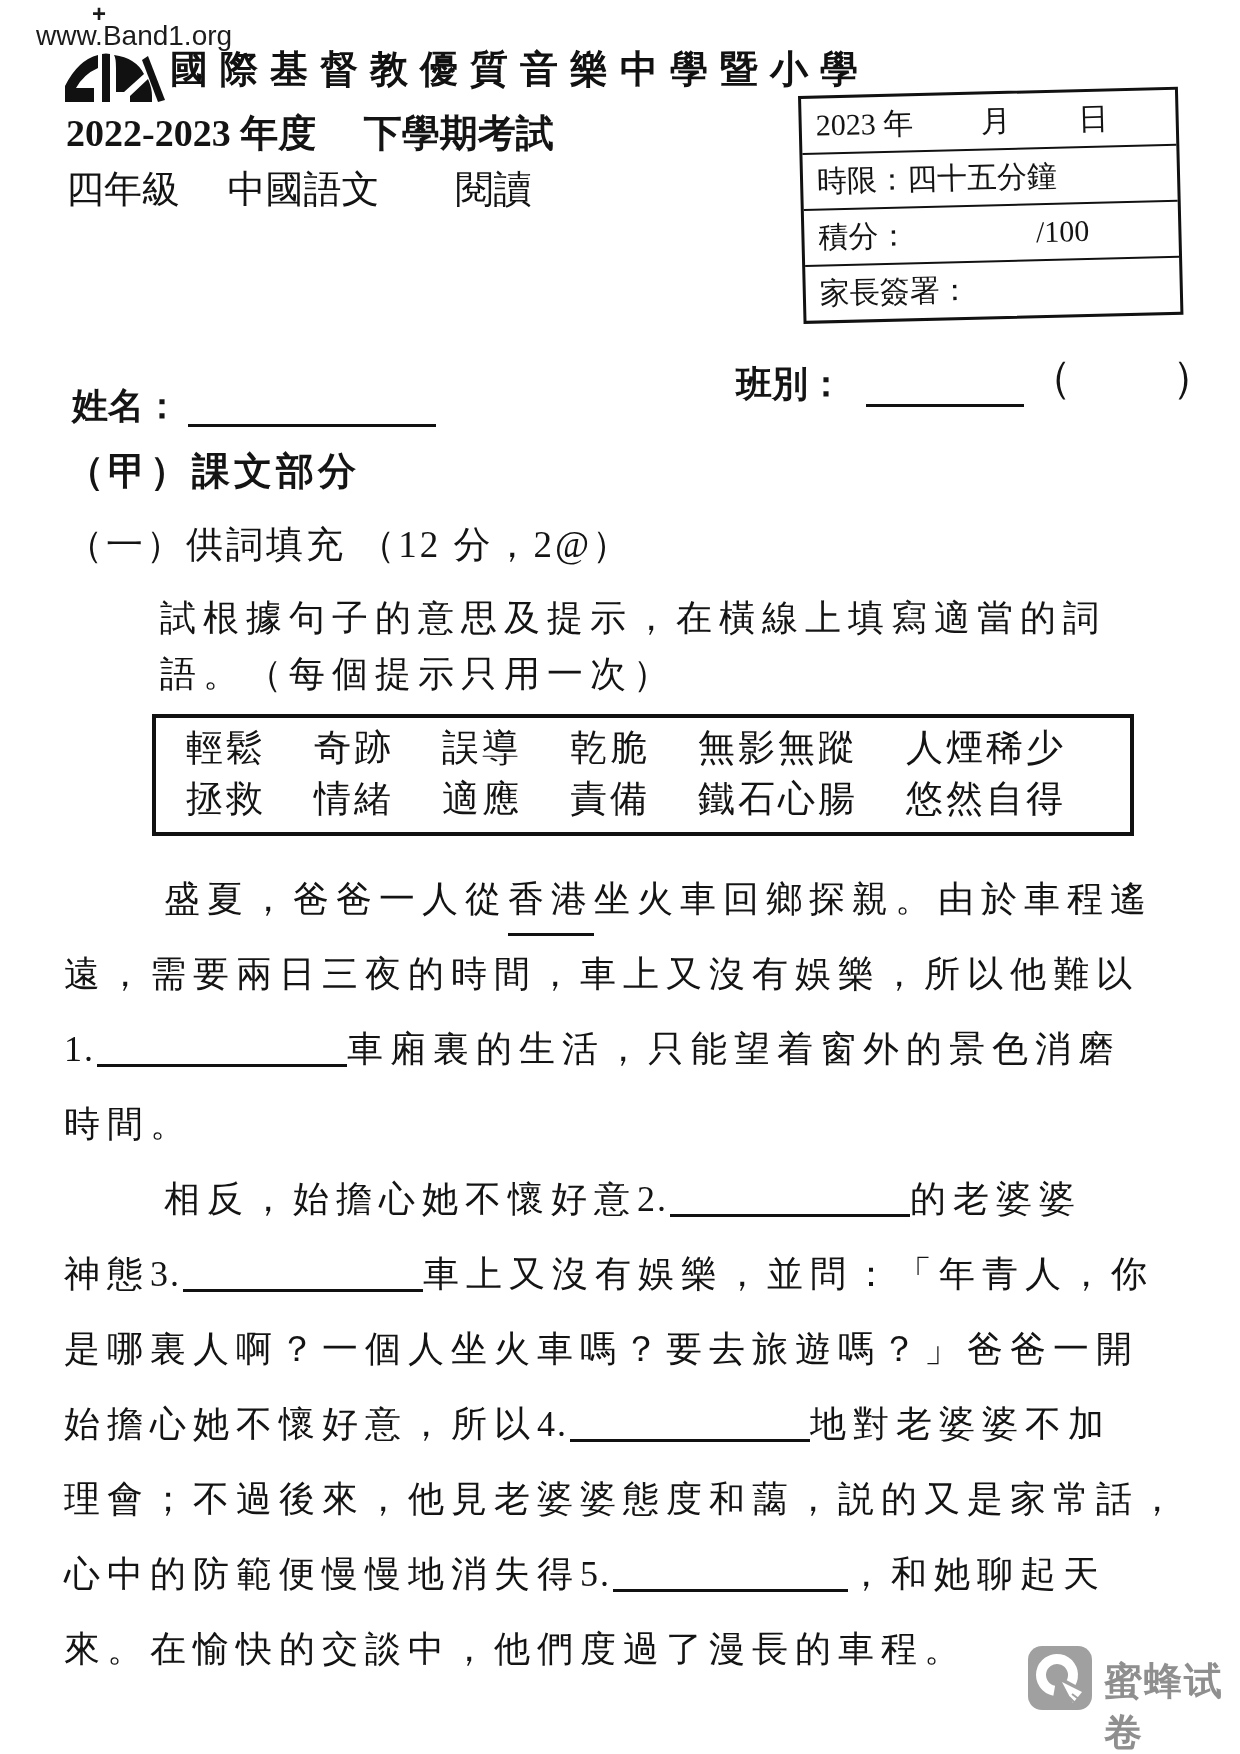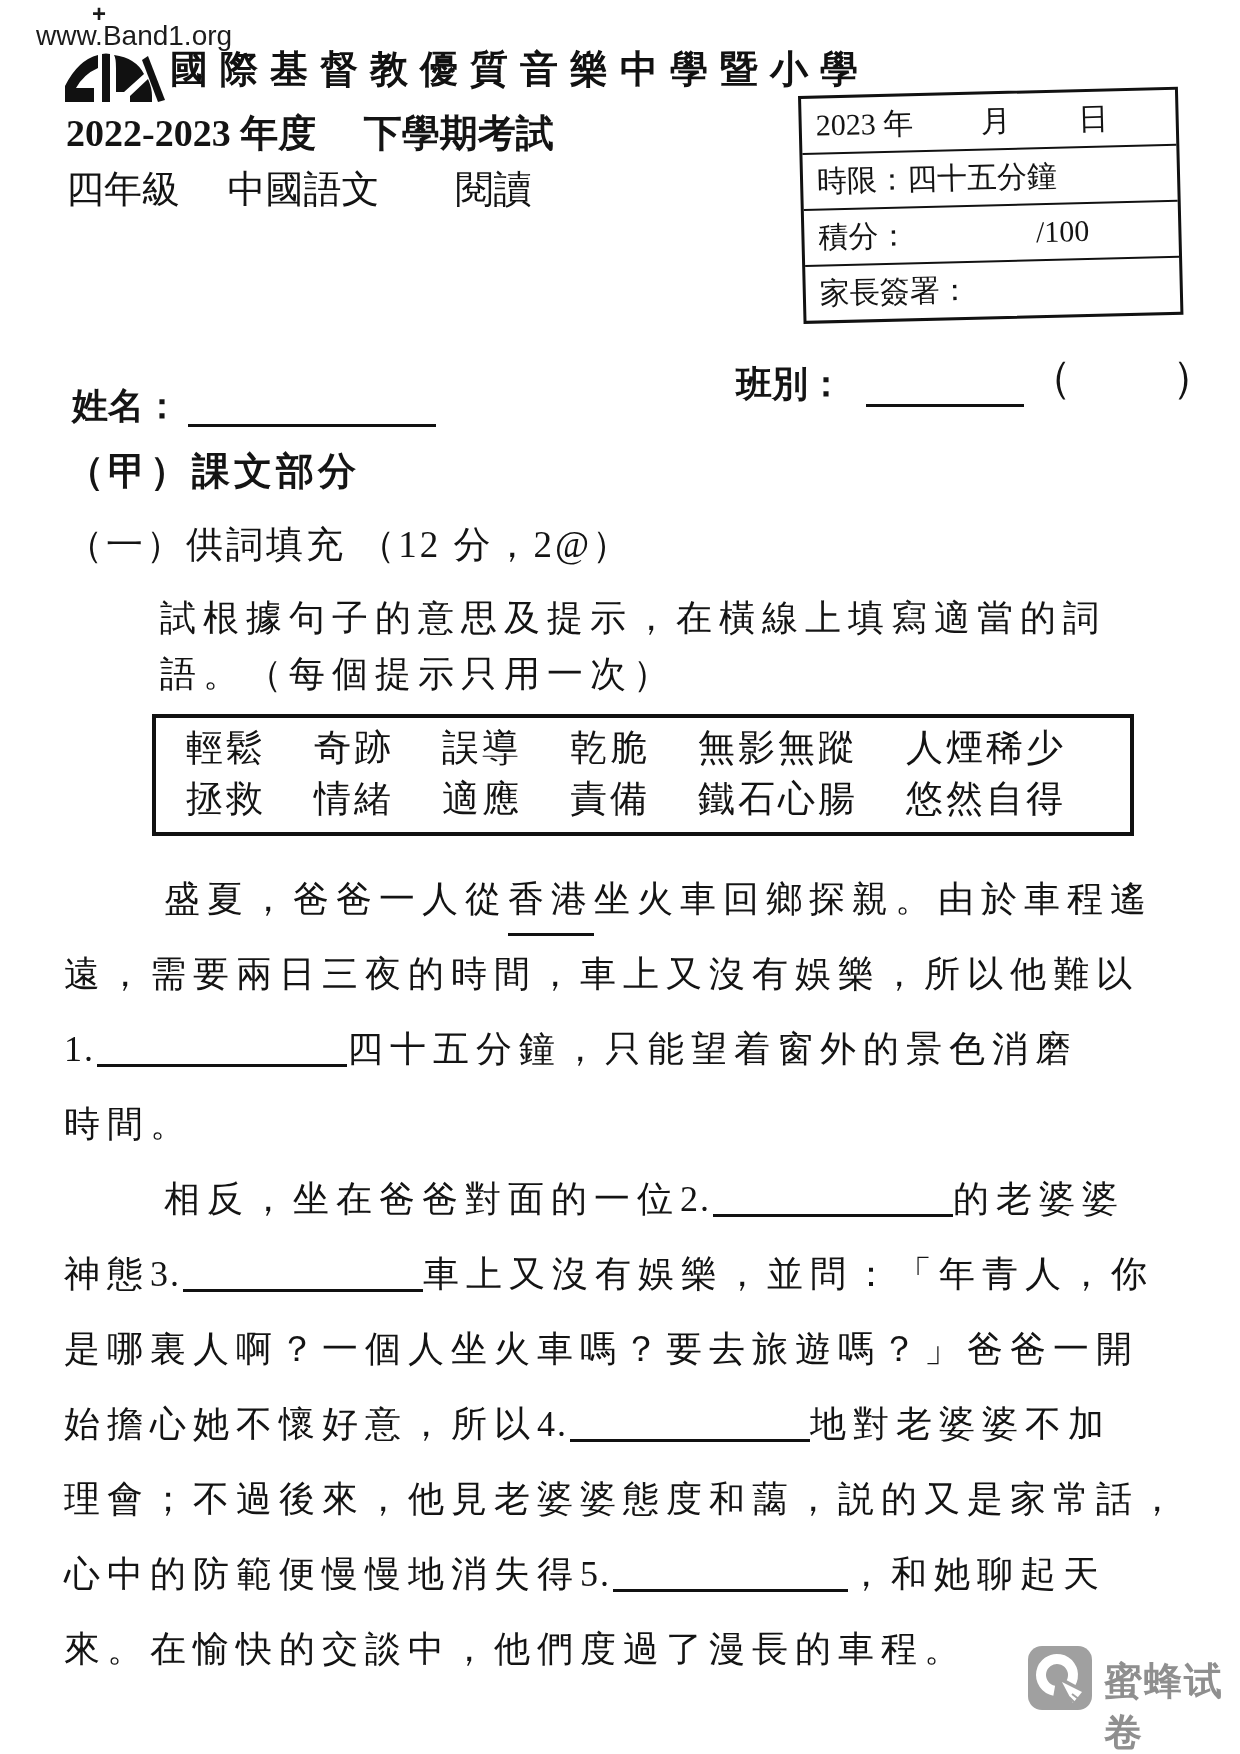--- a/index.html
+++ b/index.html
@@ -113,23 +113,23 @@
         <span>適應</span>
         <span>責備</span>
         <span>鐵石心腸</span>
         <span>悠然自得</span>
       </div>
     </div>
 
   <div class="passage">
       <div class="pline indent"><span>盛夏，爸爸一人從</span><span class="uline">香港</span><span>坐火車回鄉探親。由於車程遙</span></div>
       <div class="pline"><span>遠，需要兩日三夜的時間，車上又沒有娛樂，所以他難以</span></div>
-      <div class="pline"><span class="bnum">1.</span><span class="blank" style="width: 250px;"></span><span>四十五分鐘，只能望着窗外的景色消磨</span></div>
+      <div class="pline"><span class="bnum">1.</span><span class="blank" style="width: 250px;"></span><span>車廂裏的生活，只能望着窗外的景色消磨</span></div>
       <div class="pline"><span>時間。</span></div>
-      <div class="pline indent"><span>相反，坐在爸爸對面的一位</span><span class="bnum">2.</span><span class="blank" style="width: 240px;"></span><span>的老婆婆</span></div>
+      <div class="pline indent"><span>相反，始擔心她不懷好意</span><span class="bnum">2.</span><span class="blank" style="width: 240px;"></span><span>的老婆婆</span></div>
       <div class="pline"><span>神態</span><span class="bnum">3.</span><span class="blank" style="width: 240px;"></span><span>車上又沒有娛樂，並問：「年青人，你</span></div>
       <div class="pline"><span>是哪裏人啊？一個人坐火車嗎？要去旅遊嗎？」爸爸一開</span></div>
       <div class="pline"><span>始擔心她不懷好意，所以</span><span class="bnum">4.</span><span class="blank" style="width: 240px;"></span><span>地對老婆婆不加</span></div>
       <div class="pline"><span>理會；不過後來，他見老婆婆態度和藹，説的又是家常話，</span></div>
       <div class="pline"><span>心中的防範便慢慢地消失得</span><span class="bnum">5.</span><span class="blank" style="width: 235px;"></span><span>，和她聊起天</span></div>
       <div class="pline"><span>來。在愉快的交談中，他們度過了漫長的車程。</span></div>
     </div>
 
   <svg class="brand-icon" viewBox="0 0 64 64">
     <rect x="0" y="0" width="64" height="64" rx="14" fill="#a0a0a0"></rect>

